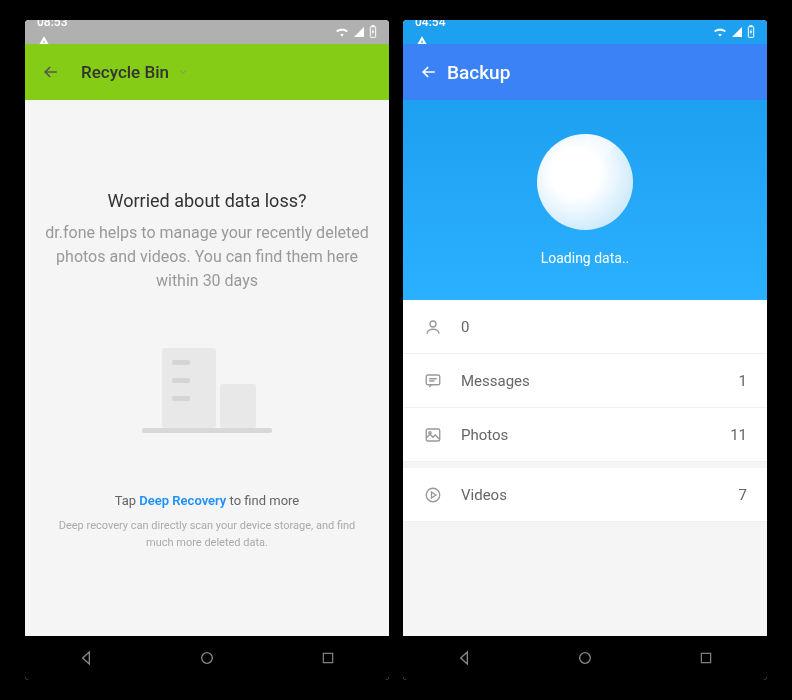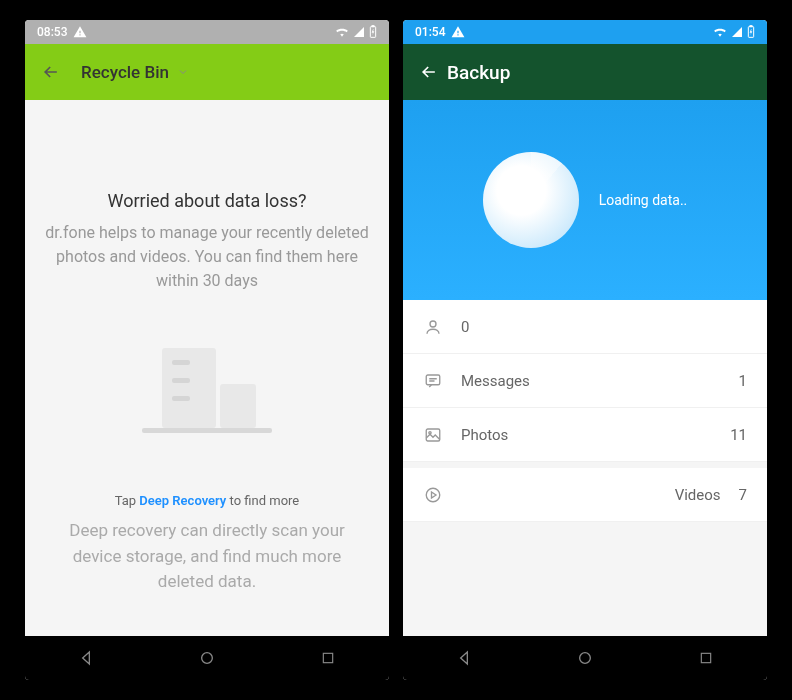--- a/index.html
+++ b/index.html
@@ -18,33 +18,33 @@
       height: 24px;
       display: flex;
       align-items: center;
       justify-content: space-between;
       padding: 0 12px;
       font-size: 12px;
       font-weight: 500;
     }
     .status-bar.grey { background: #b0b0b0; color: #fff; }
     .status-bar.blue { background: #1ea0f0; color: #fff; }
-    .status-left { display: flex; gap: 6px; }
+    .status-left { display: flex; gap: 6px; flex-direction: column; }
     .status-right { display: flex; align-items: center; gap: 4px; }
     .status-icon svg { display: block; }
 
     .app-bar {
       height: 56px;
       display: flex;
       align-items: center;
       padding: 0 16px;
       gap: 20px;
     }
     .app-bar.white { background: #84cc16; color: #333; }
-    .app-bar.blue { background: #14532d; color: #fff; gap: 8px; }
+    .app-bar.blue { background: #3b82f6; color: #fff; gap: 8px; }
     .back-btn { cursor: pointer; display: flex; align-items: center; }
     .title-wrap { display: flex; align-items: center; gap: 8px; }
     .title { font-size: 17px; font-weight: 500; }
     .title-chevron svg { display: block; }
     .phone1 .title { color: #333; }
     .phone2 .title { color: #fff; font-size: 19px; }
 
     
     .p1-content {
       flex: 1;
@@ -63,49 +63,49 @@
       background: #e8e8e8; border-radius: 3px;
     }
     .p1-box-line { position: absolute; left: 10px; width: 18px; height: 5px; background: #d5d5d5; border-radius: 2px; }
     .p1-box-short {
       position: absolute; left: 78px; bottom: 15px; width: 36px; height: 44px;
       background: #e8e8e8; border-radius: 3px;
     }
     .p1-base { position: absolute; bottom: 10px; left: 0; width: 100%; height: 5px; background: #d8d8d8; border-radius: 2px; }
     .p1-tap { font-size: 13px; color: #666; margin-bottom: 10px; }
     .p1-tap-link { color: #1e90ff; font-weight: 600; margin-top: 16px; }
-    .p1-deep-desc { font-size: 17px; color: #aaa; line-height: 1.5; }
+    .p1-deep-desc { font-size: 11px; color: #aaa; line-height: 1.5; }
 
     
     .p2-hero {
       background: linear-gradient(180deg, #1ea0f0 0%, #2bb0ff 100%);
       height: 200px;
       display: flex;
-      flex-direction: row;
+      flex-direction: column;
       align-items: center;
       justify-content: center;
       gap: 20px;
     }
     .pie { width: 96px; height: 96px; border-radius: 50%; position: relative; background: #fff;}
     .pie-slice {
       position: absolute; inset: 0; border-radius: 50%;
       background: conic-gradient(from 0deg, rgba(255,255,255,0.4) 0deg 40deg, transparent 40deg 360deg);
     }
     .pie-shade {
       position: absolute; inset: 0; border-radius: 50%;
       background: radial-gradient(circle at 40% 40%, rgba(255,255,255,0) 30%, rgba(30,160,240,0.35) 100%);
     }
     .p2-loading { color: #fff; font-size: 14px; }
     .p2-list { flex: 1; background: #f5f5f5; }
     .p2-item {
       height: 54px; background: #fff; display: flex; align-items: center;
       padding: 0 20px; gap: 18px; border-bottom: 1px solid #f0f0f0;
       cursor: pointer;
     }
-    .p2-item:last-child { margin-top: 6px; text-align: right; }
+    .p2-item:last-child { margin-top: 6px; }
     .p2-icon { width: 20px; display: flex; align-items: center; justify-content: center; }
     .p2-icon svg { stroke: #999; }
     .p2-label { flex: 1; font-size: 15px; color: #666; }
     .p2-count { font-size: 15px; color: #666; }
 
     .nav-bar {
       height: 44px; background: #000; display: flex;
       align-items: center; justify-content: space-around;
     }
     .nav-btn { width: 20px; height: 20px; display: flex; align-items: center; justify-content: center; cursor: pointer;}
@@ -193,21 +193,21 @@
       <svg width="14" height="14" viewBox="0 0 24 24" fill="none" stroke="#888" stroke-width="2">
           <rect x="4" y="4" width="16" height="16"></rect>
         </svg>
     </span>
   </div>
 </div>
 
 <div class="phone phone2">
   <div class="status-bar blue">
     <div class="status-left">
-      <span>01:54</span>
+      <span>04:54</span>
       <span class="status-icon">
         <svg width="14" height="14" viewBox="0 0 24 24" fill="#fff">
             <path d="M1 21h22L12 2 1 21zm12-3h-2v-2h2v2zm0-4h-2v-4h2v4z"></path>
           </svg>
       </span>
     </div>
     <div class="status-right">
       <span class="status-icon">
         <svg width="14" height="12" viewBox="0 0 24 20" fill="#fff">
             <path d="M12 18l3-4c-1.8-1.3-4.2-1.3-6 0l3 4zM2 8l2 2.5c4.5-3.5 11.5-3.5 16 0L22 8C16.5 3.5 7.5 3.5 2 8z"></path>

